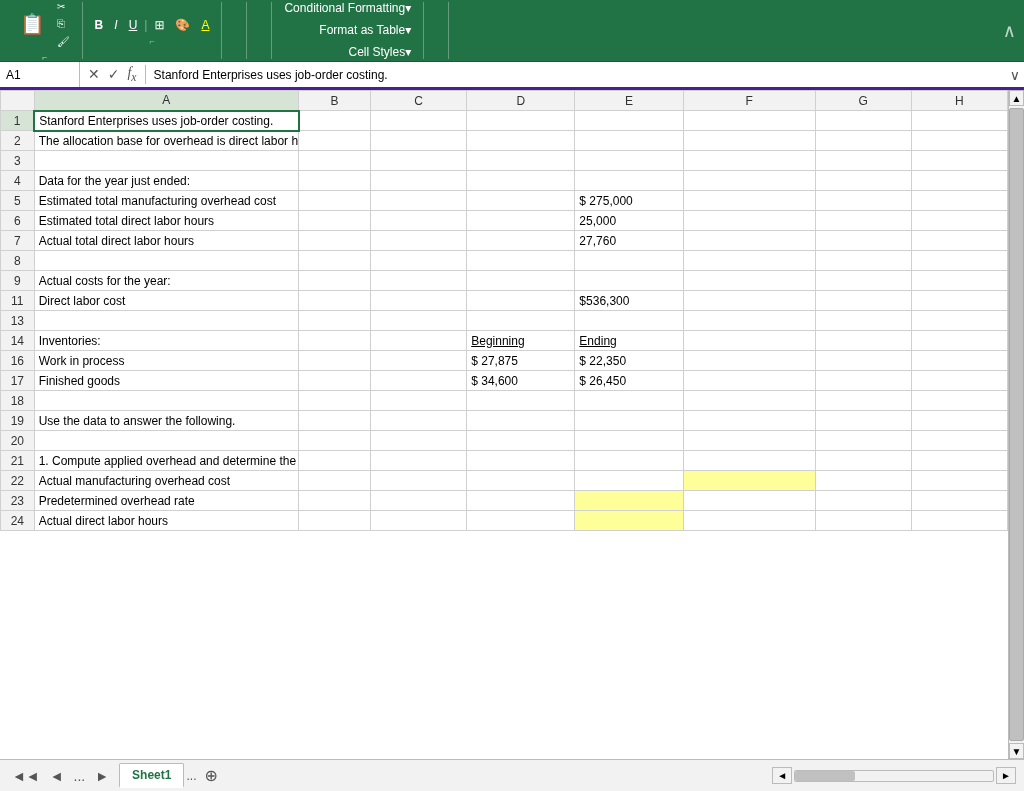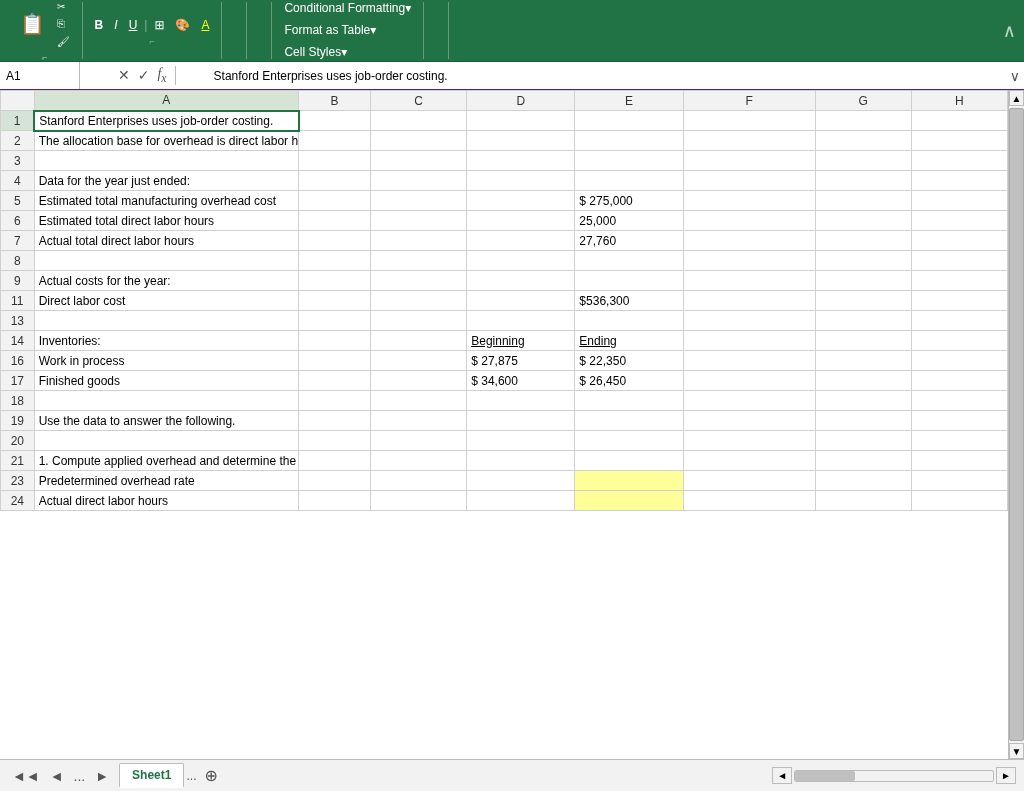--- a/index.html
+++ b/index.html
@@ -6,21 +6,21 @@
     body { font-family: 'Segoe UI', Arial, sans-serif; font-size: 12px; background: #fff; overflow: hidden; }
 
     
     .ribbon { background: #217346; color: white; padding: 2px 8px; display: flex; align-items: center; height: 62px; border-bottom: 1px solid #1a5c38; }
     .ribbon-group { display: flex; flex-direction: column; align-items: center; border-right: 1px solid rgba(255,255,255,0.3); padding: 0 8px; height: 100%; justify-content: center; }
     .ribbon-group:last-child { border-right: none; }
     .ribbon-tools { display: flex; align-items: center; gap: 4px; }
     .ribbon-btn { background: none; border: none; color: white; cursor: pointer; font-size: 12px; padding: 2px 4px; display: flex; align-items: center; gap: 2px; }
 
     
-    .formula-bar { display: flex; align-items: center; border-bottom: 1px solid #4c1d95; height: 28px; background: #fff; gap: 30px; }
+    .formula-bar { display: flex; align-items: center; border-bottom: 3px solid #4c1d95; height: 28px; background: #fff; }
     .cell-ref { width: 80px; border-right: 1px solid #bbb; padding: 0 6px; height: 100%; display: flex; align-items: center; font-size: 12px; }
     .cell-ref input { border: none; outline: none; font-size: 12px; width: 100%; }
     .formula-icons { display: flex; align-items: center; padding: 0 6px; gap: 4px; border-right: 1px solid #bbb; }
     .formula-icon { cursor: pointer; font-size: 14px; color: #555; padding: 0 2px; }
     .formula-content { flex: 1; padding: 0 8px; font-size: 12px; display: flex; align-items: center; }
     .formula-content input { border: none; outline: none; font-size: 12px; width: 100%; }
 
     
     .spreadsheet-container { display: flex; flex-direction: column; height: calc(791px - 62px - 28px - 32px); overflow: hidden; }
 
@@ -96,21 +96,21 @@
     <button class="ribbon-btn"></button>
     <div class="ribbon-section-label"></div>
   </div>
 
   <div class="ribbon-group">
     <button class="ribbon-btn"></button>
     <div class="ribbon-section-label"></div>
   </div>
 
   <div class="ribbon-group">
-    <div class="ribbon-tools" style="flex-direction:column;align-items:flex-start;font-size:11px;">
+    <div class="ribbon-tools" style="flex-direction:column;align-items:flex-end;font-size:11px;">
       <button class="ribbon-btn">Conditional Formatting▾</button>
       <button class="ribbon-btn">Format as Table▾</button>
       <button class="ribbon-btn">Cell Styles▾</button>
     </div>
     <div class="ribbon-section-label"></div>
   </div>
 
   <div class="ribbon-group">
     <button class="ribbon-btn"></button>
     <div class="ribbon-section-label"></div>
@@ -360,20 +360,31 @@
               <td>1. Compute applied overhead and determine the amount of underapplied or overapplied overhead:</td>
               <td></td>
               <td></td>
               <td></td>
               <td></td>
               <td></td>
               <td></td>
               <td></td>
             </tr>
             <tr>
+              <td class="row-num">22</td>
+              <td>  Actual manufacturing overhead cost</td>
+              <td></td>
+              <td></td>
+              <td></td>
+              <td></td>
+              <td class="yellow-bg"></td>
+              <td></td>
+              <td></td>
+            </tr>
+            <tr>
               <td class="row-num">23</td>
               <td>   Predetermined overhead rate</td>
               <td></td>
               <td></td>
               <td></td>
               <td class="yellow-bg"></td>
               <td></td>
               <td></td>
               <td></td>
             </tr>

